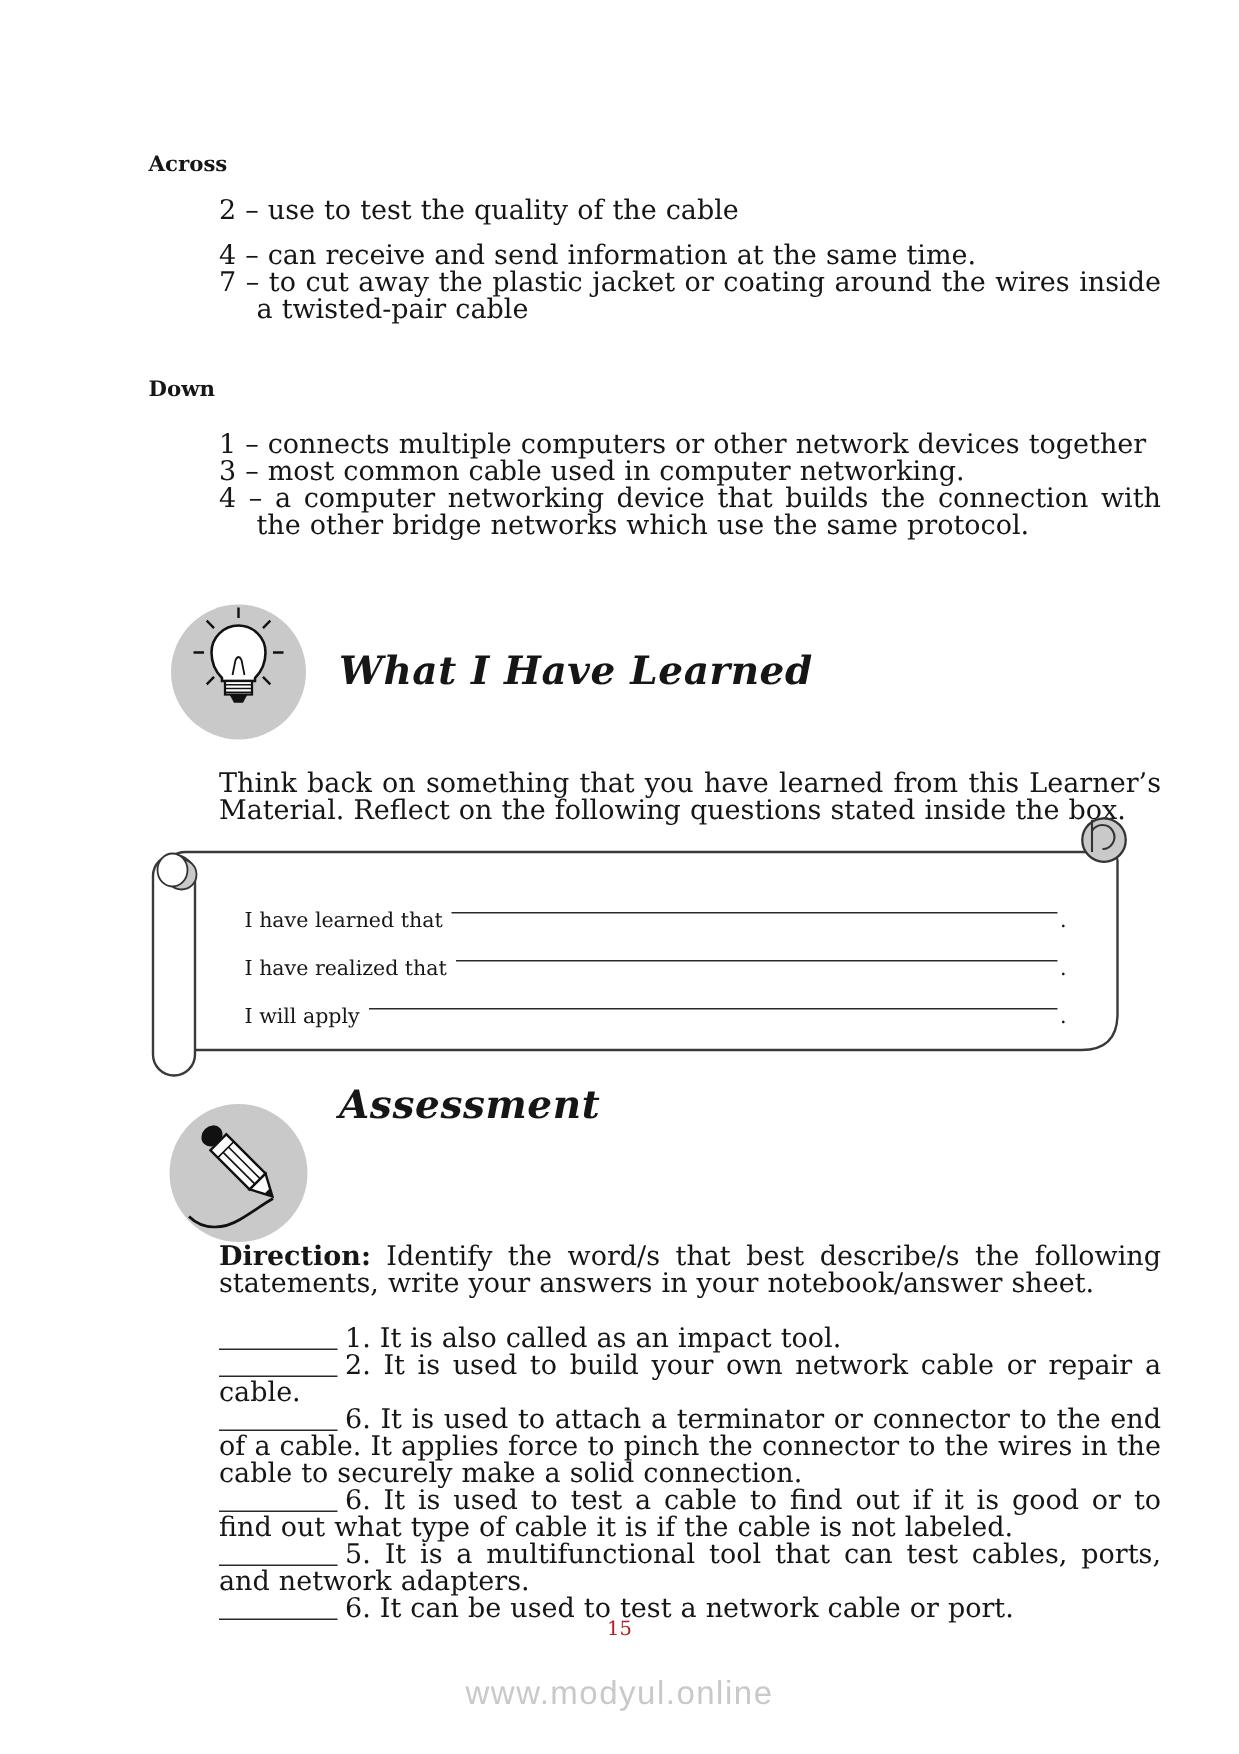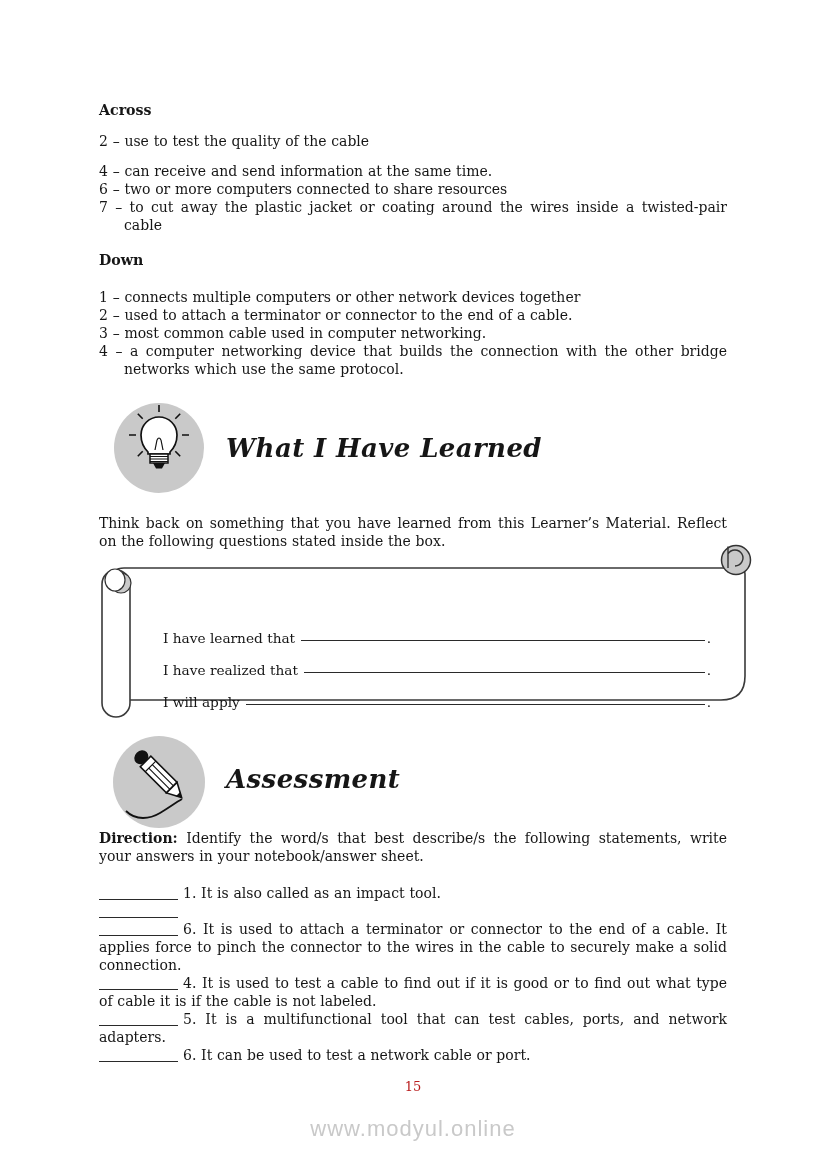--- a/index.html
+++ b/index.html
@@ -1,31 +1,31 @@
 <!DOCTYPE html>
 <html><head>
 <meta charset="utf-8">
 <style>
   html,body { margin:0; padding:0; background:#ffffff; }
   .page {
     position:relative; width:826px; height:1169px; background:#ffffff;
     font-family:"DejaVu Serif", serif; color:#161616; overflow:hidden;
   }
   .abs { position:absolute; }
-  .body-text { font-size:14px; line-height:18px; word-spacing:0.3px; }
+  .body-text { font-size:18px; line-height:18px; word-spacing:0.3px;margin-left:47px; }
   .bold-head { font-weight:bold; font-size:14.2px; }
   .clue { padding-left:25px; text-indent:-25px; text-align:justify; }
   .para { text-align:justify; }
   .section-heading {
     font-family:"DejaVu Serif", serif; font-weight:bold; font-style:italic;
     font-size:26px; letter-spacing:0.4px; white-space:nowrap; line-height:1;
   }
   .prompt-row {
     position:absolute; left:163px; width:548px; height:18px;
-    display:flex; align-items:center; font-size:13.7px; line-height:18px;margin-top:24px;
+    display:flex; align-items:flex-start; font-size:13.7px; line-height:18px;
   }
   .prompt-row .blank {
     flex:1 1 auto; height:1px; border-bottom:1.3px solid #2a2a2a;
     margin-left:6px; transform:translateY(2px);
   }
   .prompt-row .dot { margin-left:2px; }
   .answer-blank {
     display:inline-block; width:79px; height:1px;
     border-bottom:1.3px solid #2a2a2a; vertical-align:-2px; margin-right:5px;
   }
@@ -42,29 +42,27 @@
 <body>
 
 <div class="page">
 
   <div class="abs bold-head" style="left:99px; top:102px;">Across</div>
 
   <div class="abs body-text clue" style="left:99px; top:132px; width:628px;">2 – use to test the quality of the cable</div>
 
   <div class="abs body-text" style="left:99px; top:162px; width:628px;">
     <div class="clue">4 – can receive and send information at the same time.</div>
-    <div class="clue">6 – two or more computers connected to share resources</div>
     <div class="clue">7 – to cut away the plastic jacket or coating around the wires inside a twisted-pair cable</div>
   </div>
 
   <div class="abs bold-head" style="left:99px; top:252px;">Down</div>
 
   <div class="abs body-text" style="left:99px; top:288px; width:628px;">
     <div class="clue">1 – connects multiple computers or other network devices together</div>
-    <div class="clue">2 – used to attach a terminator or connector to the end of a cable.</div>
     <div class="clue">3 – most common cable used in computer networking.</div>
     <div class="clue">4 – a computer networking device that builds the connection with the other bridge networks which use the same protocol.</div>
   </div>
 
   <div class="abs" style="left:113px; top:401px;">
     <svg width="92" height="94" viewBox="0 0 92 94">
       <circle cx="46" cy="47" r="45" fill="#c9c9c9"></circle>
       <path class="ln" stroke-width="1.6" d="M23,34 L16,34 M69,34 L76,34 M46,11 L46,4
         M29.7,17.7 L24.8,12.8 M62.3,17.7 L67.2,12.8 M29.7,50.3 L24.8,55.2 M62.3,50.3 L67.2,55.2"></path>
       <path d="M35,51 Q28,44 28,34 A18,18 0 1 1 64,34 Q64,44 57,51 L57,53 L35,53 Z" fill="#ffffff" stroke="#111111" stroke-width="1.7"></path>
@@ -111,32 +109,32 @@
       <g transform="rotate(45 47 47)">
         <ellipse cx="17" cy="42" rx="6.5" ry="7.5" fill="#111111"></ellipse>
         <rect x="23" y="34.5" width="37" height="15" fill="#ffffff" stroke="#111111" stroke-width="1.6"></rect>
         <path class="ln" stroke-width="1.1" d="M30,34.5 L30,49.5 M30,39.5 L60,39.5 M30,44.5 L60,44.5"></path>
         <polygon points="60,34.5 60,49.5 74,42" fill="#ffffff" stroke="#111111" stroke-width="1.6"></polygon>
         <polygon points="69,38.7 69,45.3 74,42" fill="#111111"></polygon>
       </g>
       <path class="ln" stroke-width="1.8" d="M14,76 C24,86 38,84 48,78 C58,72 63,68 70,64"></path>
     </svg>
   </div>
-  <div class="abs section-heading" style="left:226px; top:766px;">Assessment</div>
+  <div class="abs section-heading" style="left:226px; top:724px;">Assessment</div>
 
   <div class="abs body-text para" style="left:99px; top:829px; width:628px;">
     <span style="font-weight:bold;">Direction:</span>
     <span>Identify the word/s that best describe/s the following statements, write your answers in your notebook/answer sheet.</span>
   </div>
 
   <div class="abs body-text" style="left:99px; top:884px; width:628px;">
     <div class="item"><span class="answer-blank"></span><span>1. It is also called as an impact tool.</span></div>
-    <div class="item"><span class="answer-blank"></span></div>
+    <div class="item"><span class="answer-blank"></span><span>2. It is used to build your own network cable or repair a cable.</span></div>
     <div class="item"><span class="answer-blank"></span><span>6. It is used to attach a terminator or connector to the end of a cable. It applies force to pinch the connector to the wires in the cable to securely make a solid connection.</span></div>
-    <div class="item"><span class="answer-blank"></span><span>4. It is used to test a cable to find out if it is good or to find out what type of cable it is if the cable is not labeled.</span></div>
+    <div class="item"><span class="answer-blank"></span><span>6. It is used to test a cable to find out if it is good or to find out what type of cable it is if the cable is not labeled.</span></div>
     <div class="item"><span class="answer-blank"></span><span>5. It is a multifunctional tool that can test cables, ports, and network adapters.</span></div>
     <div class="item"><span class="answer-blank"></span><span>6. It can be used to test a network cable or port.</span></div>
   </div>
 
   <div class="abs page-number" style="top:1079px;">15</div>
   <div class="abs watermark" style="top:1116px;">www.modyul.online</div>
 
 </div>
 
 </body></html>

